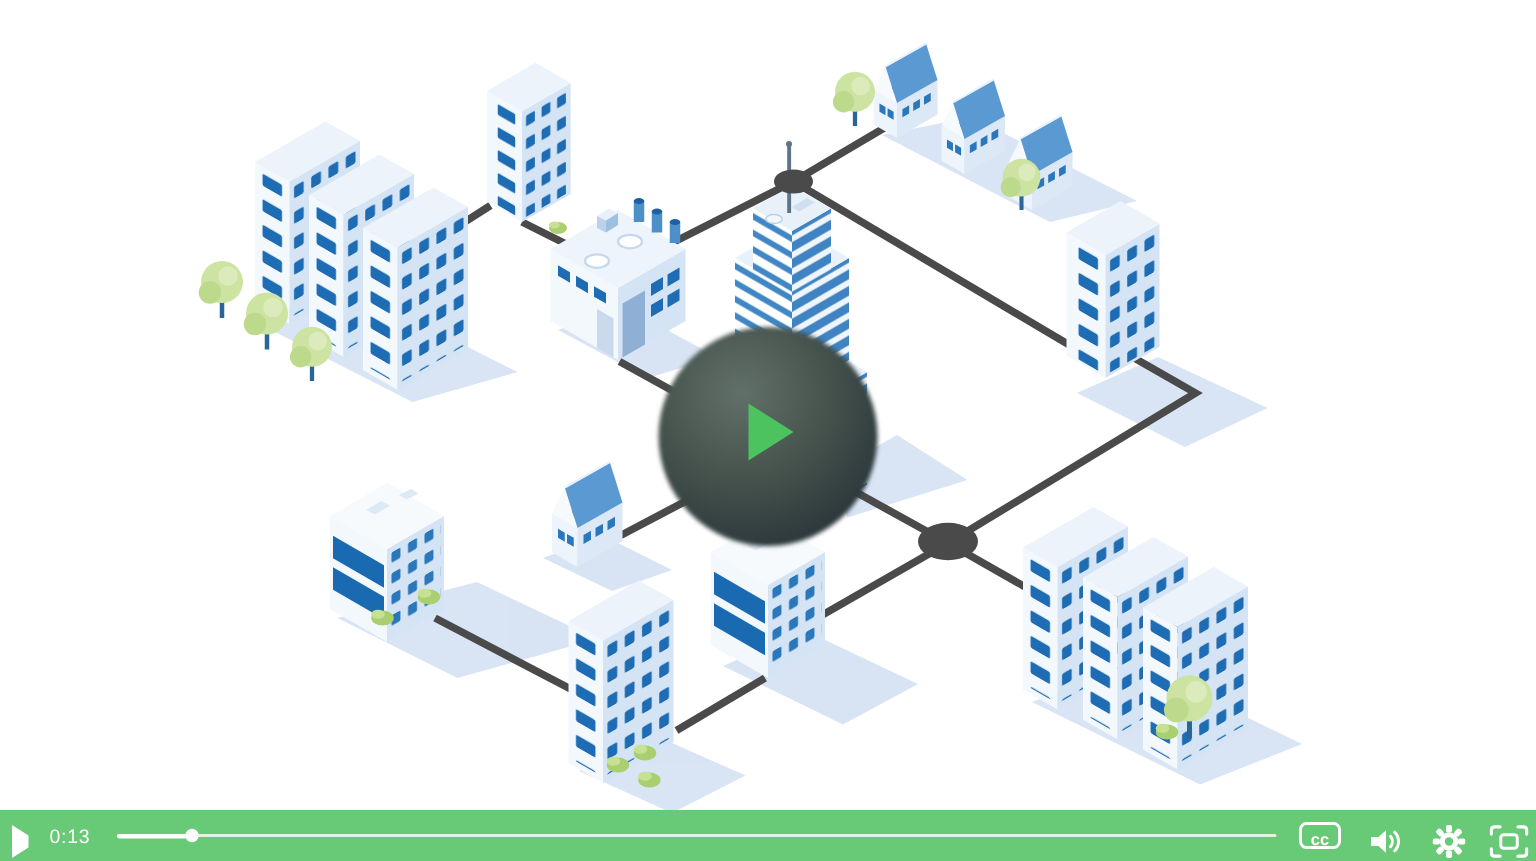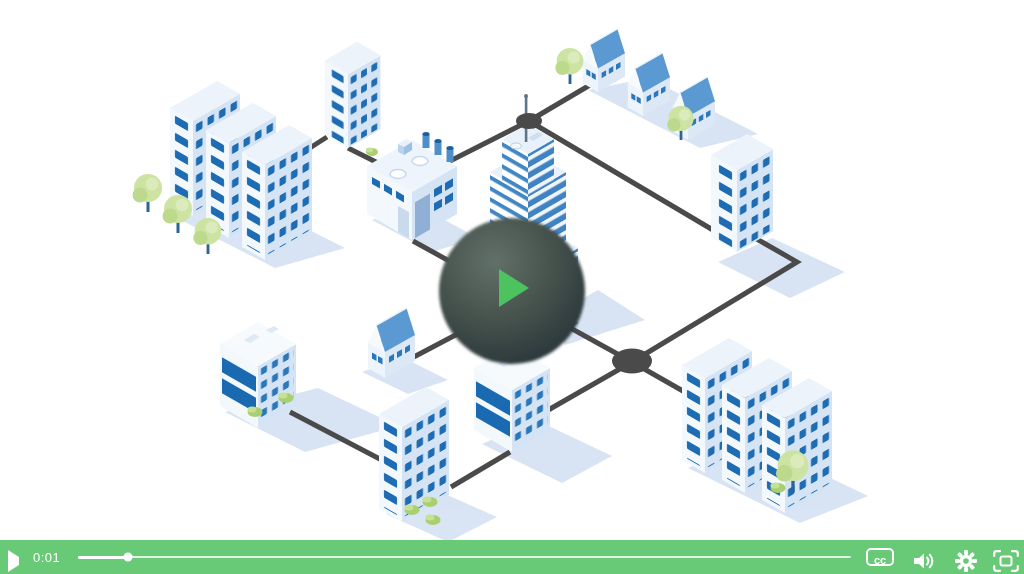--- a/index.html
+++ b/index.html
@@ -277,21 +277,21 @@
       <use href="#bush" transform="translate(433,520)"></use>
     </g>
   </svg>
 
   <div class="play-circle"></div>
   <div class="play-triangle"></div>
 
 
   <div class="controlbar">
     <button class="cbtn bar-play" aria-label="Play"></button>
-    <span class="time">0:01</span>
+    <span class="time">0:13</span>
 
     <div class="track">
       <div class="rail"></div>
       <div class="played" style="width: 6.5%;"></div>
       <div class="knob" style="left: 6.5%;"></div>
     </div>
 
     <button class="cbtn ccbtn">
       <span>cc</span>
     </button>

